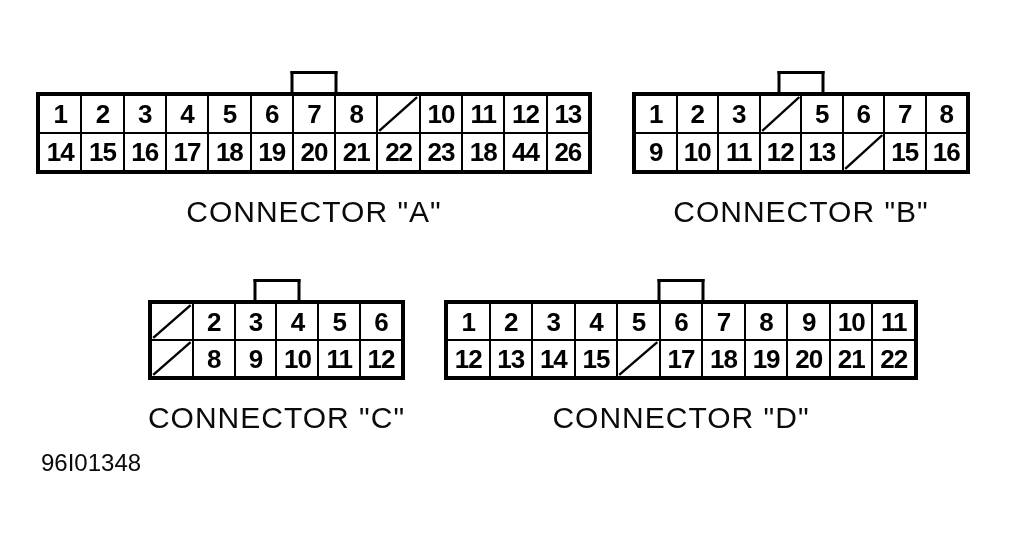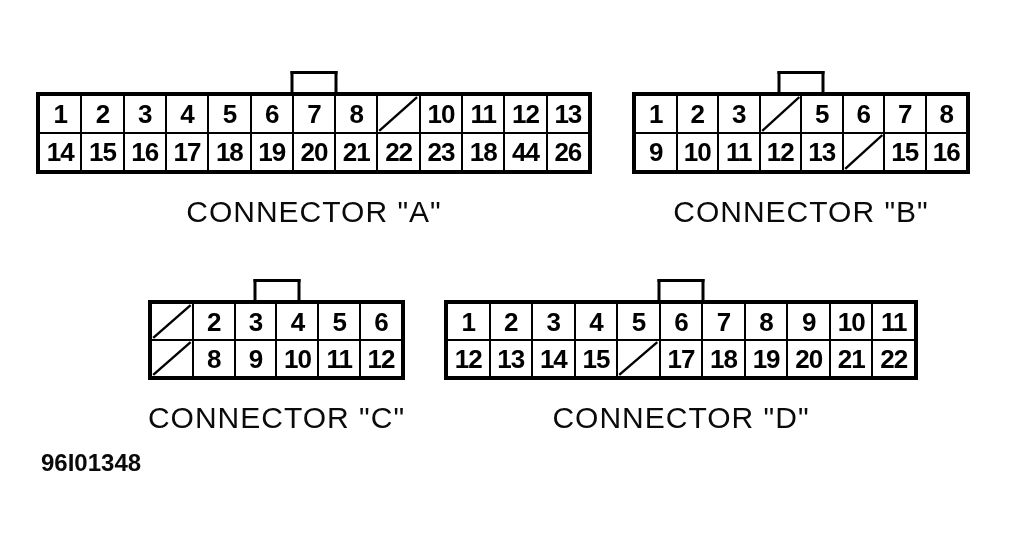--- a/index.html
+++ b/index.html
@@ -79,21 +79,21 @@
     font-weight: 400;
     letter-spacing: 1px;
     white-space: nowrap;
     color: #0a0a0a;
   }
   .figure-code {
     position: absolute;
     left: 41px;
     top: 449px;
     font-size: 24px;
-    font-weight: 700;
+    font-weight: 400;
     color: #0a0a0a;
   }
 </style>
 </head>
 <body>
 
 <div class="canvas">
 
   <div class="connector" style="left:36px; top:92px; width:556px; height:82px;">
     <div class="key-tab"></div>

